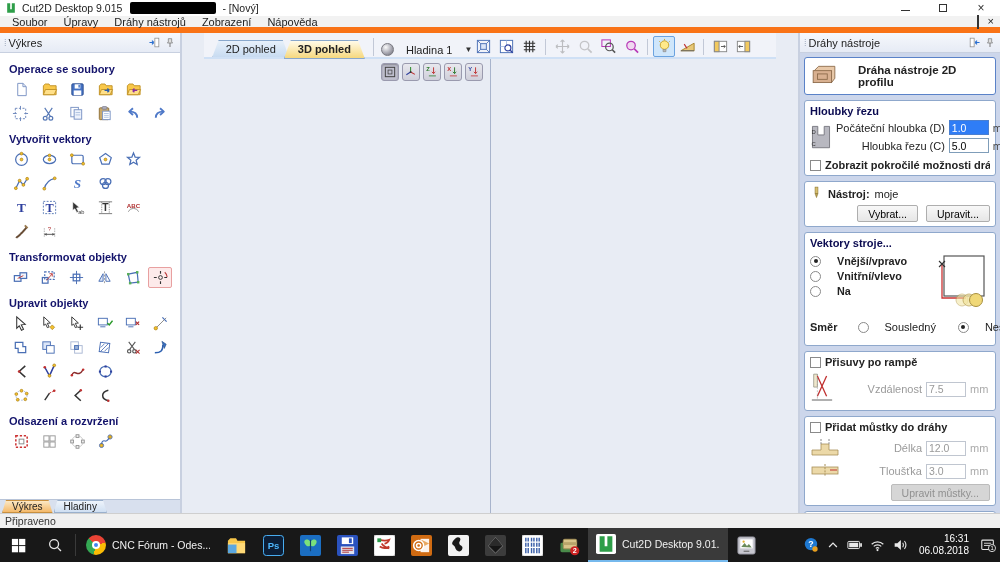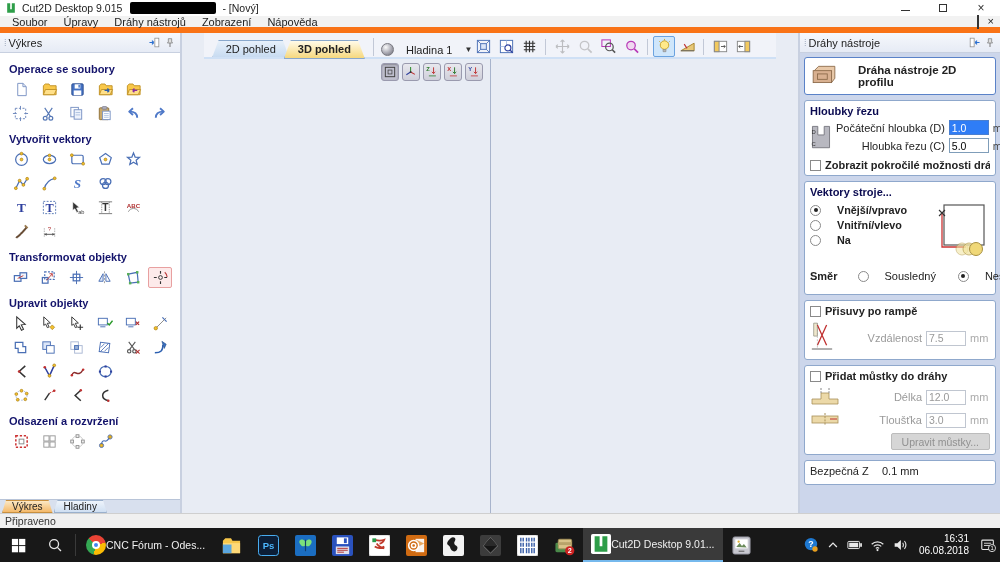--- a/index.html
+++ b/index.html
@@ -107,21 +107,21 @@
   .ramp-body,.bridge-row{display:flex;align-items:center;gap:6px;}
   .sum-row{display:flex;margin-bottom:3px;}
   .sum-row .sl{width:72px;}
 
   
   #statusbar{height:15px;background:#f0f0f0;border-top:1px solid #cfcfcf;display:flex;align-items:center;padding-left:5px;font-size:10.5px;color:#333;flex:0 0 auto;}
 
   
   #taskbar{height:34px;background:#181818;display:flex;align-items:stretch;flex:0 0 auto;color:#e8e8e8;}
   .tb-btn{display:flex;align-items:center;justify-content:center;padding:0 10px;}
-  .tb-app{display:flex;align-items:center;gap:0;padding:0 8px;max-width:140px;}
+  .tb-app{display:flex;align-items:center;gap:6px;padding:0 8px;max-width:140px;}
   .tb-app .lbl{font-size:10.5px;color:#f0f0f0;white-space:nowrap;overflow:hidden;}
   .tb-app.active{background:#3a3a3a;border-bottom:2px solid #76b9ed;}
   .tb-vsep{width:1px;background:#3a3a3a;margin:6px 2px;}
   #tray{margin-left:auto;display:flex;align-items:center;gap:7px;padding-right:4px;}
   #tray span{display:inline-flex;align-items:center;justify-content:center;}
   #clock{flex-direction:column;align-items:flex-end !important;font-size:10px;line-height:1.25;color:#fff;padding:0 4px;display:flex;}
   .chrome-outer{width:20px;height:20px;border-radius:50%;background:conic-gradient(from -45deg,#ea4335 0 120deg,#fbbc05 0 240deg,#34a853 0 360deg);display:inline-flex;align-items:center;justify-content:center;flex:0 0 auto;}
   .chrome-inner{width:8px;height:8px;border-radius:50%;background:#4285f4;border:2px solid #fff;}
 </style>
 </head>
@@ -844,20 +844,34 @@
                 <span class="unit">mm</span>
               </div>
             </div>
           </div>
           <label class="chk-row">
             <span class="chk"></span>
             <b>Zobrazit pokročilé možnosti dráhy nás</b>
           </label>
         </div>
 
+        <div class="rp-card tool-card">
+          <div class="tc-top">
+            <span><svg viewBox="0 0 18 18" width="13" height="13">
+                  <rect x="7" y="1.5" width="4" height="9" fill="#d8c070" stroke="#8a7430" stroke-width="0.8"></rect>
+                  <path d="M7 10.5l2 5.5 2-5.5z" fill="#b8a050" stroke="#8a7430" stroke-width="0.8"></path>
+                </svg></span>
+            <b>Nástroj:</b>
+            <span>moje</span>
+          </div>
+          <div class="btn-row">
+            <button>Vybrat...</button>
+            <button>Upravit...</button>
+          </div>
+        </div>
 
         <div class="rp-card">
           <div class="card-title">Vektory stroje...</div>
           <div class="mv-wrap">
             <div class="mv-left">
               <label class="radio">
                 <span class="rb sel"></span>
                 <b>Vnější/vpravo</b>
               </label>
               <label class="radio">

